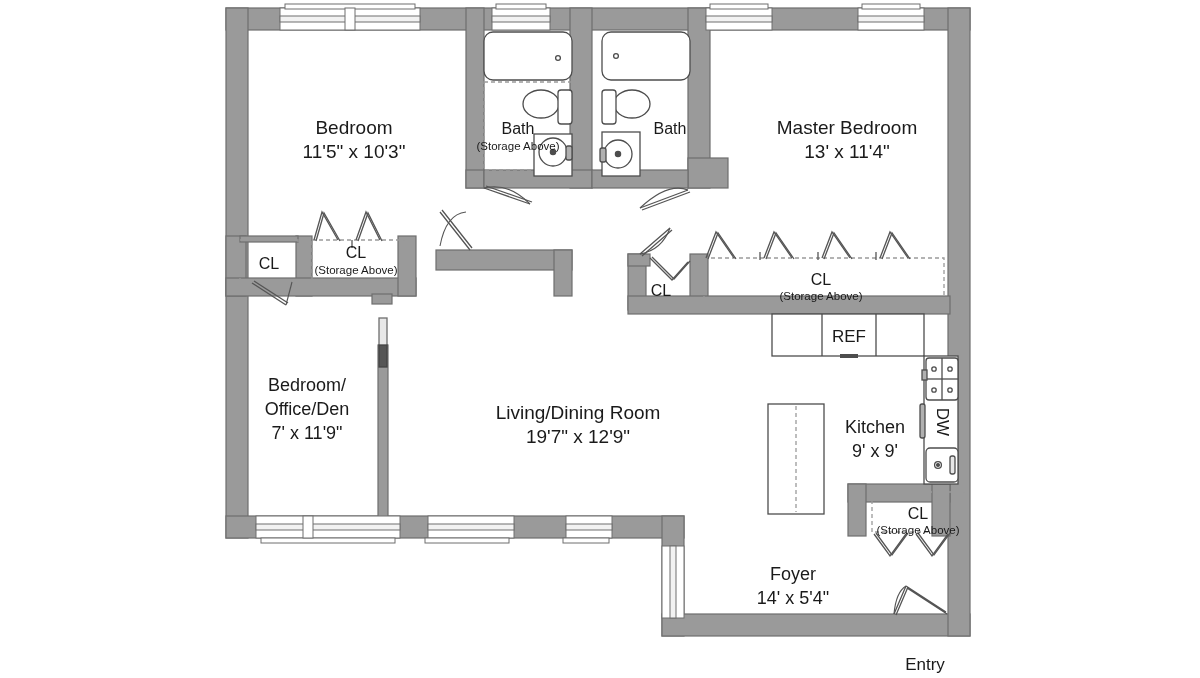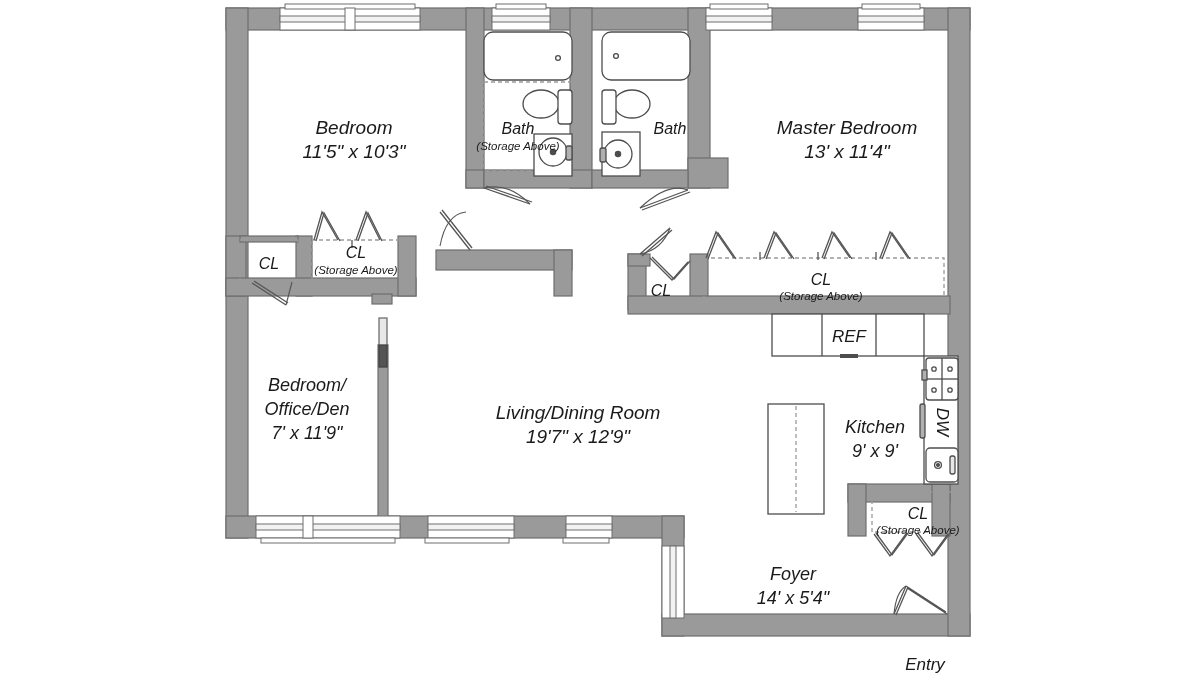--- a/index.html
+++ b/index.html
@@ -1,18 +1,18 @@
 <!DOCTYPE html>
 <html><head>
 <meta charset="utf-8">
 <style>
   html,body{margin:0;padding:0;background:#ffffff;}
   body{width:1200px;height:678px;overflow:hidden;
        font-family:"Liberation Sans","DejaVu Sans",sans-serif;}
-  #plan-root{position:relative;width:1200px;height:636px;background:#fff;font-style:italic;}
+  #plan-root{position:relative;width:1200px;height:636px;background:#fff;}
   svg{display:block;}
   .room-label{font-family:"Liberation Sans","DejaVu Sans",sans-serif;fill:#1a1a1a;}
 </style>
 </head>
 <body>
 
 <div id="plan-root">
 <svg id="plan-svg" width="1200" height="678" viewBox="0 0 1200 678" xmlns="http://www.w3.org/2000/svg">
 
   <rect x="0" y="0" width="1200" height="678" fill="#ffffff"></rect>

